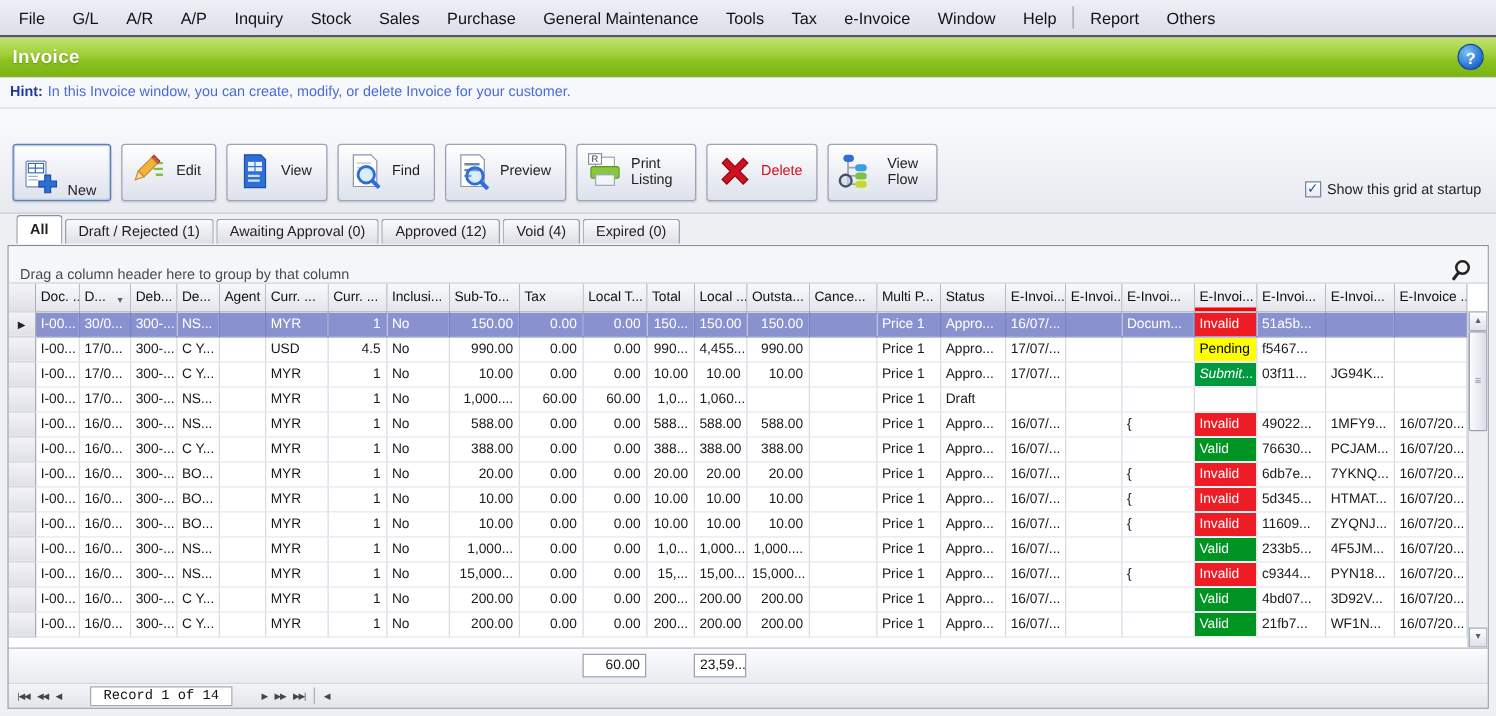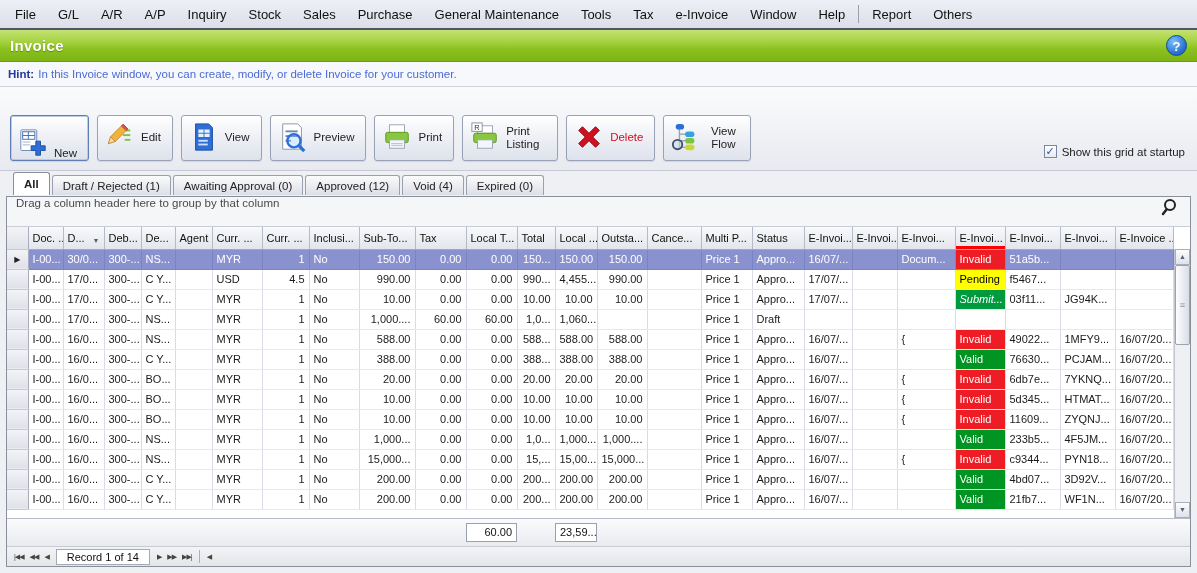--- a/index.html
+++ b/index.html
@@ -34,21 +34,21 @@
   .chk { position:absolute; right:12px; top:58px; display:flex; align-items:center; gap:5px; font-size:11.5px; color:#222; }
   .chk .box { width:13px; height:13px; border:1px solid #7a87a0; background:linear-gradient(#fff,#e6eaf2); font-size:11px; line-height:11px; text-align:center; color:#2d4f9e; font-weight:bold; }
 
   
   .tabstrip { display:flex; align-items:flex-end; height:24px; padding-left:13px; gap:2px; }
   .tab { border:1px solid #9aa0ae; border-bottom:none; border-radius:3px 3px 0 0; background:linear-gradient(#fbfbfc,#dddfe6); padding:0 10px; font-size:11.5px; color:#222; height:20px; line-height:20px; }
   .tab.active { background:#fff; font-weight:bold; height:23px; line-height:23px; position:relative; z-index:2; border-color:#8a8f9c; }
 
   
   .gridwrap { position:absolute; left:6px; right:6px; top:196px; bottom:6px; border:1px solid #8a8f9c; background:#fff; display:flex; flex-direction:column; }
-  .grouppanel { height:30px; flex:none; background:#f5f6f8; border-bottom:1px solid #c8ccd6; display:flex; align-items:flex-start; padding:0 9px; font-size:11.5px; color:#4a4a4a; }
+  .grouppanel { height:30px; flex:none; background:#f5f6f8; border-bottom:1px solid #c8ccd6; display:flex; align-items:flex-end; padding:0 9px; font-size:11.5px; color:#4a4a4a; }
   .grouppanel svg { margin-left:auto; }
   .gridbody { position:relative; flex:1; overflow:hidden; background:#fff; }
   table { border-collapse:collapse; table-layout:fixed; width:1166px; font-size:11px; }
   th,td { overflow:hidden; white-space:nowrap; padding:0 4px; }
   thead th { background:linear-gradient(#f8f9fb,#e3e5eb); border-right:1px solid #b6bac6; border-bottom:1px solid #a6aab8; font-weight:normal; text-align:left; color:#111; position:relative; height:22px; }
   th.red-underline::after { content:''; position:absolute; left:0; right:0; bottom:0; height:3px; background:#ff0000; }
   .sort-arrow { float:right; font-size:7px; color:#5a6070; margin-top:5px; }
   td { height:20px; }
   td.cell { border-right:1px solid #d9dbe5; border-bottom:1px solid #e6e8f0; color:#1a1a1a; background:#fff; }
   td.r { text-align:right; } td.l { text-align:left; }
@@ -60,21 +60,21 @@
   .sbtn { flex:none; height:16px; background:linear-gradient(#fdfdfe,#dfe2ea); border:1px solid #a8aebc; font-size:7px; color:#5a6070; text-align:center; line-height:14px; }
   .sthumb { flex:none; height:80px; background:linear-gradient(90deg,#fdfdfe,#d9dde6); border:1px solid #9aa2b4; border-radius:2px; position:relative; }
   .sthumb::after { content:'≡'; position:absolute; top:50%; left:50%; transform:translate(-50%,-55%); font-size:9px; color:#8a93a8; }
   .strack { flex:1; }
 
   
   .summaryband { position:relative; flex:none; height:28px; background:linear-gradient(#fbfbfc,#e9ebf0); border-top:1px solid #b6bac6; }
   .sumbox { position:absolute; top:4px; height:19px; line-height:17px; background:#fff; border:1px solid #9aa0b0; font-size:11px; text-align:right; padding:0 4px; }
   .recordnav { flex:none; height:20px; background:linear-gradient(#f3f4f6,#e4e5ea); border-top:1px solid #c6cad2; display:flex; align-items:center; padding-left:4px; font-size:11px; }
   .navbtn { font-size:7px; color:#444; padding:2px 3px; letter-spacing:-1px; cursor:default; }
-  .recbox { background:#fff; border:1px solid #a6aab6; padding:0 10px; height:16px; line-height:15px; margin:0 4px; }
+  .recbox { background:#fff; border:1px solid #a6aab6; padding:0 10px; height:16px; line-height:15px; margin:0 20px;font-family:Liberation Mono, monospace; }
   .hsep { width:1px; height:13px; background:#aab0bc; margin:0 4px; }
 </style>
 </head>
 <body>
 
 <div class="menubar">
     <span class="menu-item">File</span>
     <span class="menu-item">G/L</span>
     <span class="menu-item">A/R</span>
     <span class="menu-item">A/P</span>
@@ -136,38 +136,38 @@
         <rect x="10" y="8" width="12" height="8" fill="#fff" opacity=".9"></rect>
         <line x1="10" y1="12" x2="22" y2="12" stroke="#2d6fd6"></line>
             <line x1="16" y1="8" x2="16" y2="16" stroke="#2d6fd6"></line>
         <line x1="10" y1="20" x2="20" y2="20" stroke="#cfe0f8" stroke-width="2"></line>
         <line x1="10" y1="24" x2="20" y2="24" stroke="#cfe0f8" stroke-width="2"></line>
       </svg></span>
       <span class="lbl">View</span>
     </div>
     <div class="tbtn">
       <span><svg width="30" height="30" viewBox="0 0 32 32">
+        <path d="M5 2 h15 l5 5 v22 h-20 z" fill="#fff" stroke="#8a94a8"></path>
+        <line x1="8" y1="9" x2="20" y2="9" stroke="#b8c0d0"></line>
+            <line x1="8" y1="13" x2="20" y2="13" stroke="#b8c0d0"></line>
+        <circle cx="16" cy="19" r="7" fill="rgba(150,200,255,.35)" stroke="#2d6fd6" stroke-width="2.5"></circle>
+        <line x1="21" y1="24" x2="27" y2="30" stroke="#2d6fd6" stroke-width="3.5"></line>
+      </svg></span>
+      <span class="lbl">Find</span>
+    </div>
+    <div class="tbtn">
+      <span><svg width="30" height="30" viewBox="0 0 32 32">
         <path d="M5 2 h16 l4 4 v23 h-20 z" fill="#fff" stroke="#8a94a8"></path>
         <line x1="8" y1="10" x2="21" y2="10" stroke="#6b85b5" stroke-width="2"></line>
         <line x1="8" y1="15" x2="21" y2="15" stroke="#6b85b5" stroke-width="2"></line>
         <line x1="8" y1="20" x2="14" y2="20" stroke="#6b85b5" stroke-width="2"></line>
         <circle cx="17" cy="20" r="7" fill="rgba(150,200,255,.35)" stroke="#2d6fd6" stroke-width="2.5"></circle>
         <line x1="22" y1="25" x2="28" y2="31" stroke="#2d6fd6" stroke-width="3.5"></line>
       </svg></span>
       <span class="lbl">Preview</span>
-    </div>
-    <div class="tbtn">
-      <span><svg width="30" height="30" viewBox="0 0 32 32">
-        <rect x="8" y="3" width="16" height="9" fill="#fff" stroke="#9aa4b4"></rect>
-        <rect x="4" y="11" width="24" height="11" rx="2" fill="#8ac63f" stroke="#5a9a20"></rect>
-        <rect x="8" y="19" width="16" height="9" fill="#f2f5f9" stroke="#9aa4b4"></rect>
-        <line x1="10" y1="23" x2="22" y2="23" stroke="#b8c0d0"></line>
-            <line x1="10" y1="25" x2="22" y2="25" stroke="#b8c0d0"></line>
-      </svg></span>
-      <span class="lbl">Print</span>
     </div>
     <div class="tbtn">
       <span><svg width="30" height="30" viewBox="0 0 32 32">
         <rect x="8" y="4" width="16" height="8" fill="#fff" stroke="#9aa4b4"></rect>
         <rect x="4" y="12" width="24" height="10" rx="2" fill="#8ac63f" stroke="#5a9a20"></rect>
         <rect x="8" y="19" width="16" height="9" fill="#f2f5f9" stroke="#9aa4b4"></rect>
         <rect x="2" y="1" width="11" height="9" fill="#fff" stroke="#888fa0"></rect>
         <text x="4.5" y="8.5" font-size="8" fill="#333" font-family="Liberation Sans, sans-serif">R</text>
       </svg></span>
       <span class="lbl wrap">Print Listing</span>

